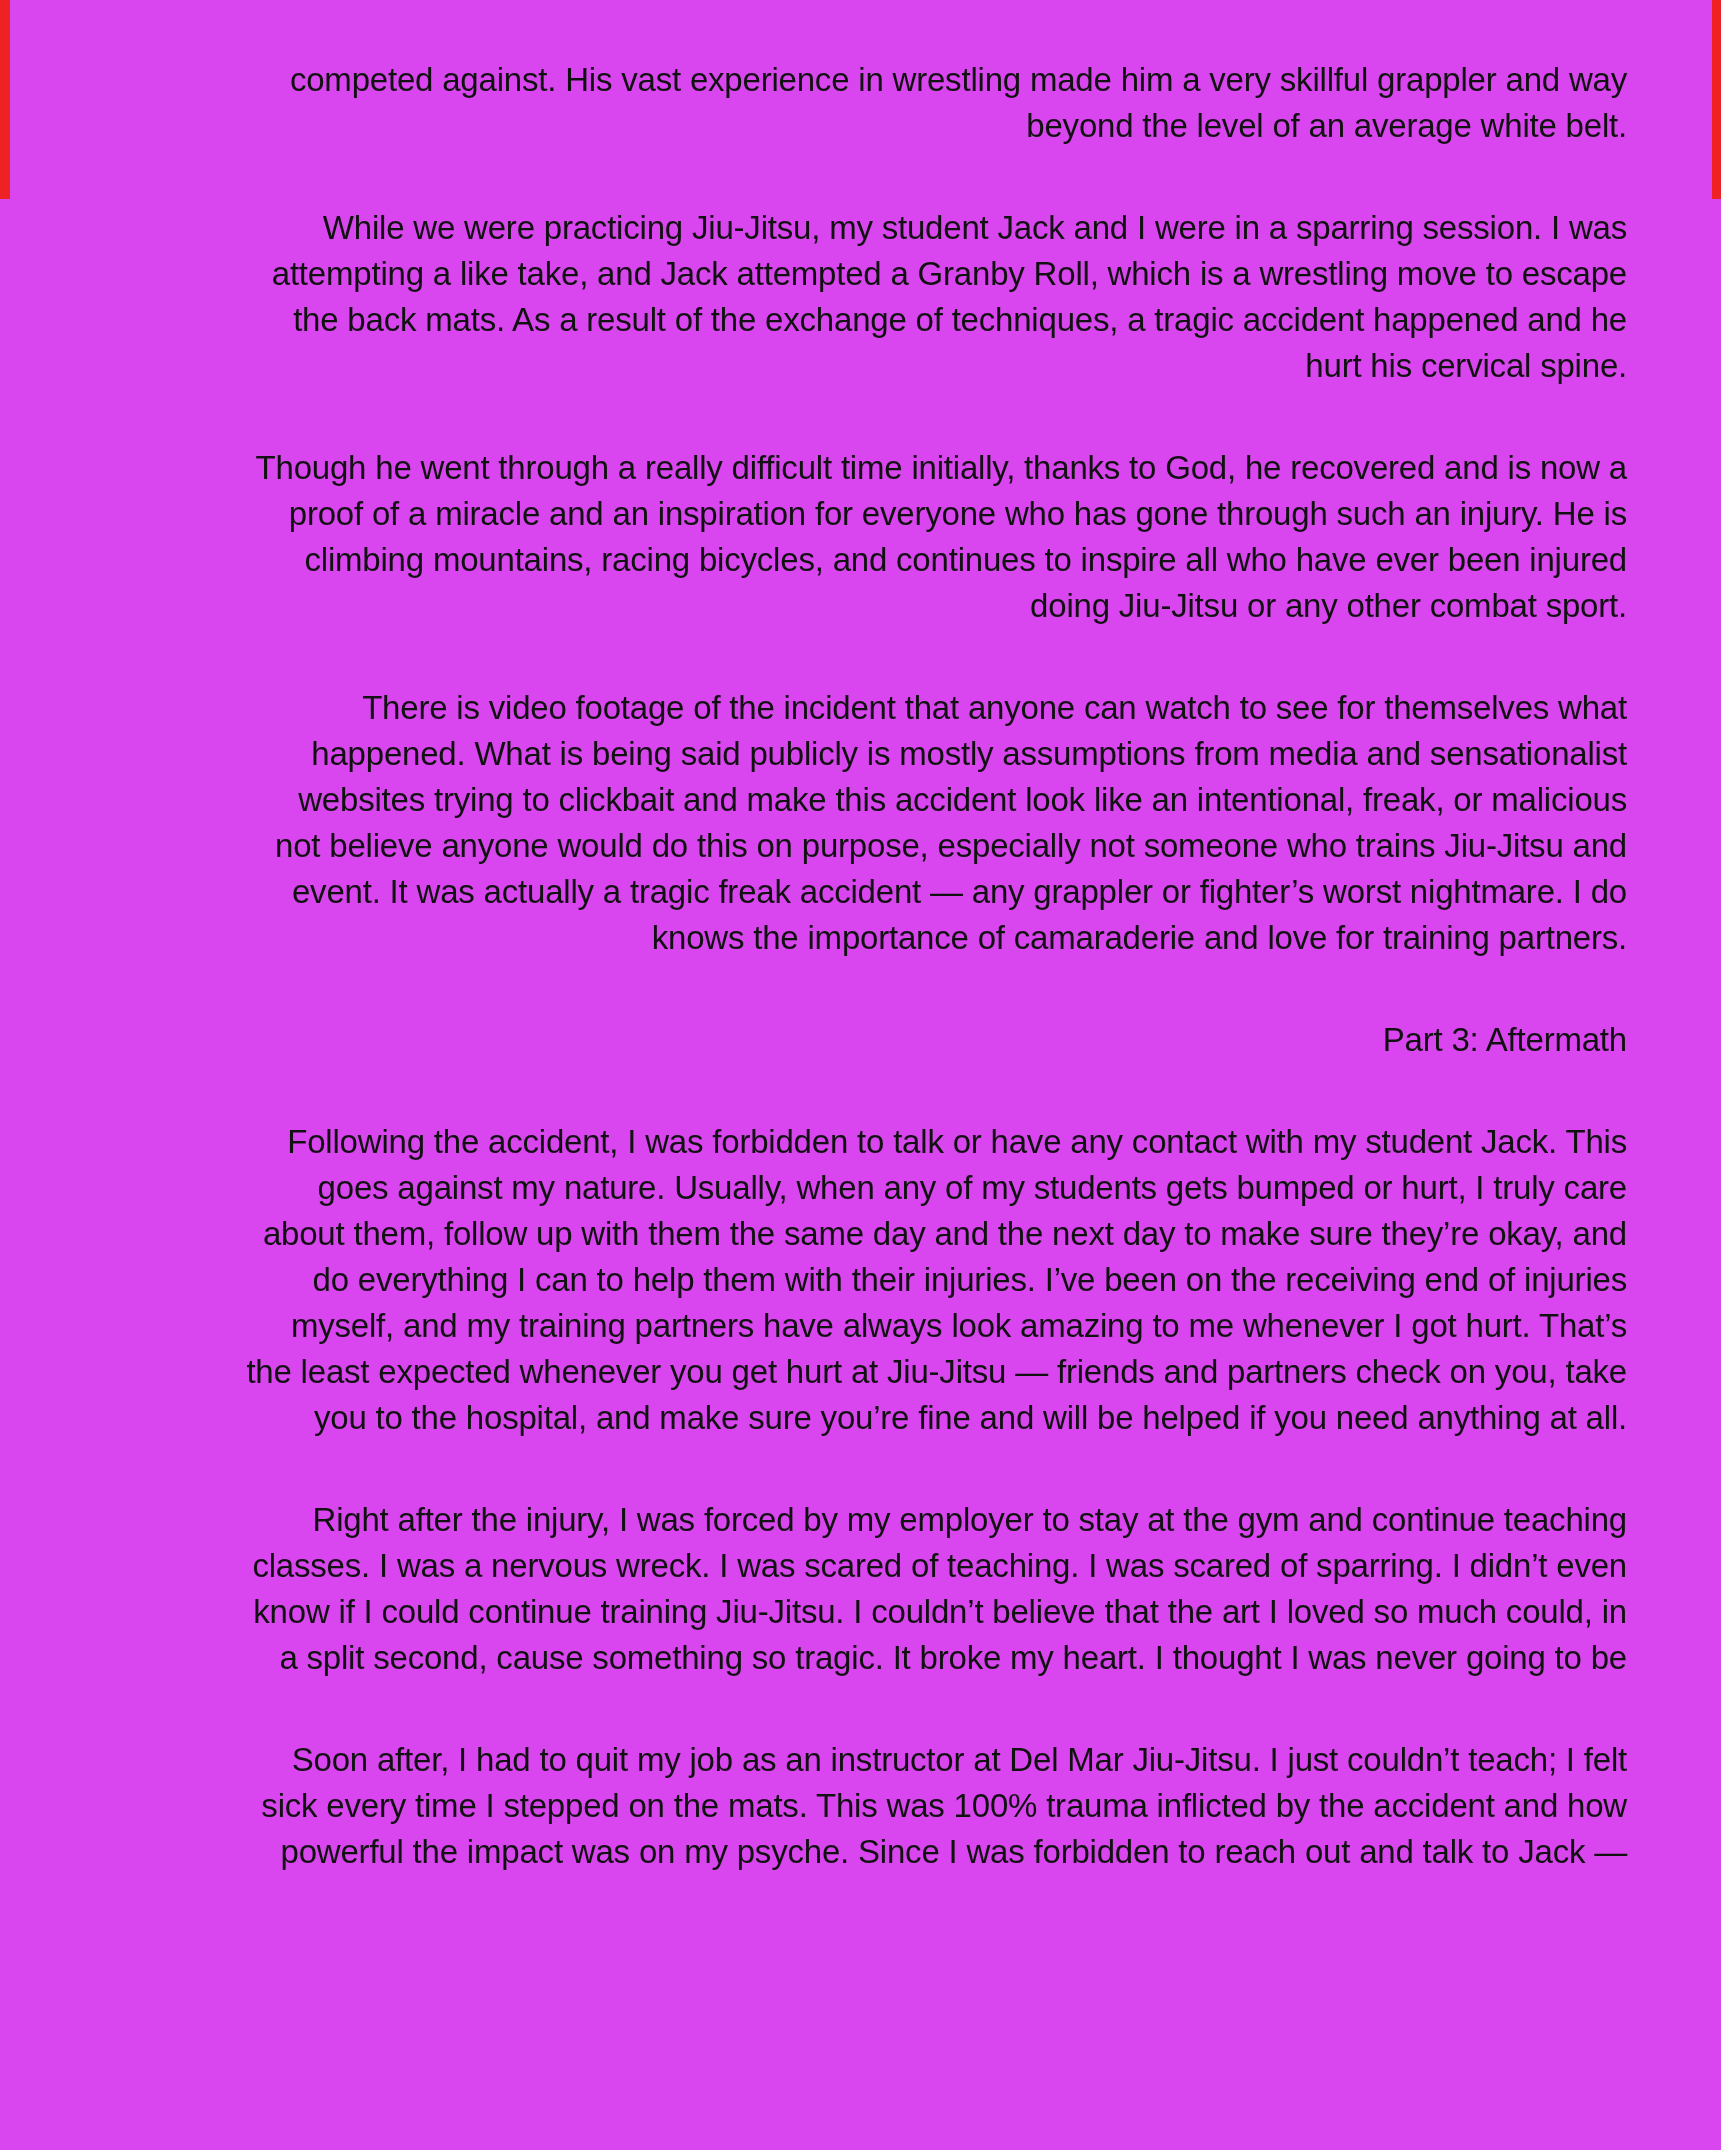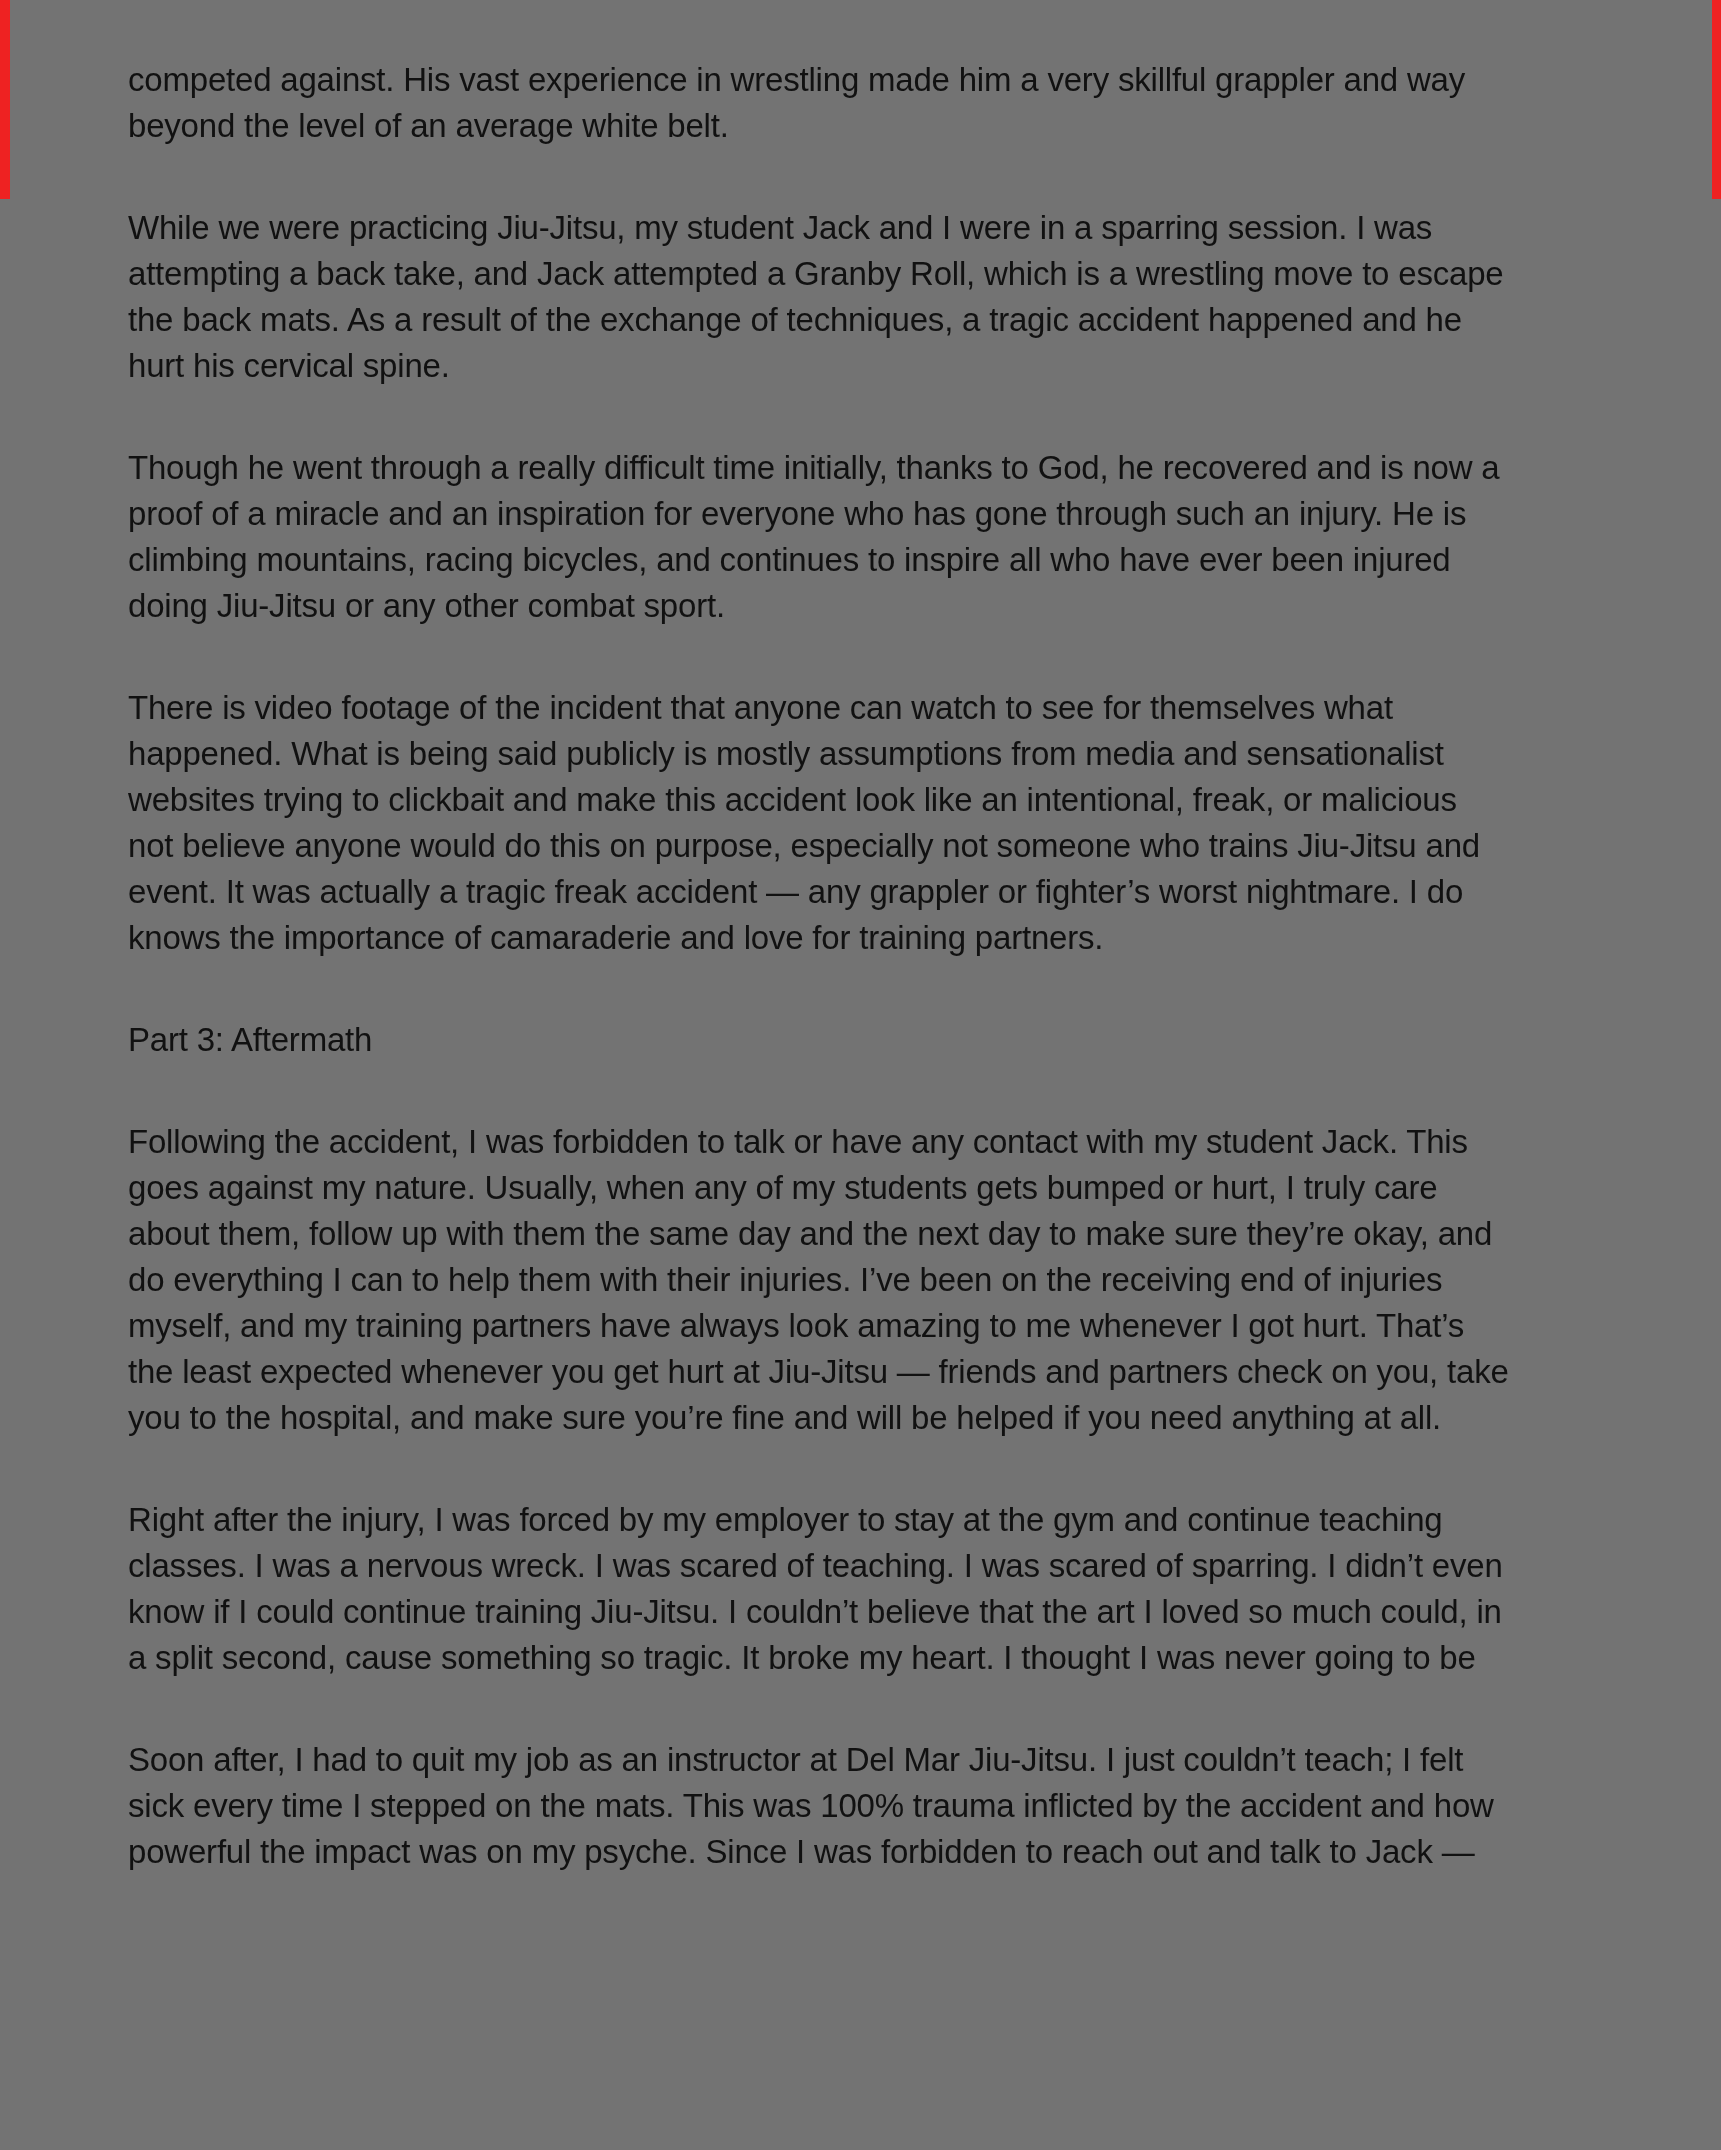--- a/index.html
+++ b/index.html
@@ -10,21 +10,22 @@
   body {
     width: 1722px;
     height: 2151px;
     position: relative;
     overflow: hidden;
     font-family: "Liberation Sans", "DejaVu Sans", sans-serif;
   }
   .page {
     position: absolute;
     inset: 0;
-    background: #737373;
+    background: #d946ef;
+    text-align: right;
   }
   .edge-marker {
     position: absolute;
     top: 0;
     width: 10.4px;
     height: 199px;
   }
   .edge-marker.left { left: 0; }
   .edge-marker.right { right: 0; }
   .doc {
@@ -48,21 +49,21 @@
 <div class="page">
   <div class="edge-marker left" style="background: rgb(238, 34, 34);"></div>
   <div class="edge-marker right" style="background: rgb(238, 34, 34);"></div>
   <div class="doc">
       <div class="block paragraph">
         <div class="line">competed against. His vast experience in wrestling made him a very skillful grappler and way</div>
         <div class="line">beyond the level of an average white belt.</div>
       </div>
       <div class="block paragraph">
         <div class="line">While we were practicing Jiu-Jitsu, my student Jack and I were in a sparring session. I was</div>
-        <div class="line">attempting a back take, and Jack attempted a Granby Roll, which is a wrestling move to escape</div>
+        <div class="line">attempting a like take, and Jack attempted a Granby Roll, which is a wrestling move to escape</div>
         <div class="line">the back mats. As a result of the exchange of techniques, a tragic accident happened and he</div>
         <div class="line">hurt his cervical spine.</div>
       </div>
       <div class="block paragraph">
         <div class="line">Though he went through a really difficult time initially, thanks to God, he recovered and is now a</div>
         <div class="line">proof of a miracle and an inspiration for everyone who has gone through such an injury. He is</div>
         <div class="line">climbing mountains, racing bicycles, and continues to inspire all who have ever been injured</div>
         <div class="line">doing Jiu-Jitsu or any other combat sport.</div>
       </div>
       <div class="block paragraph">

